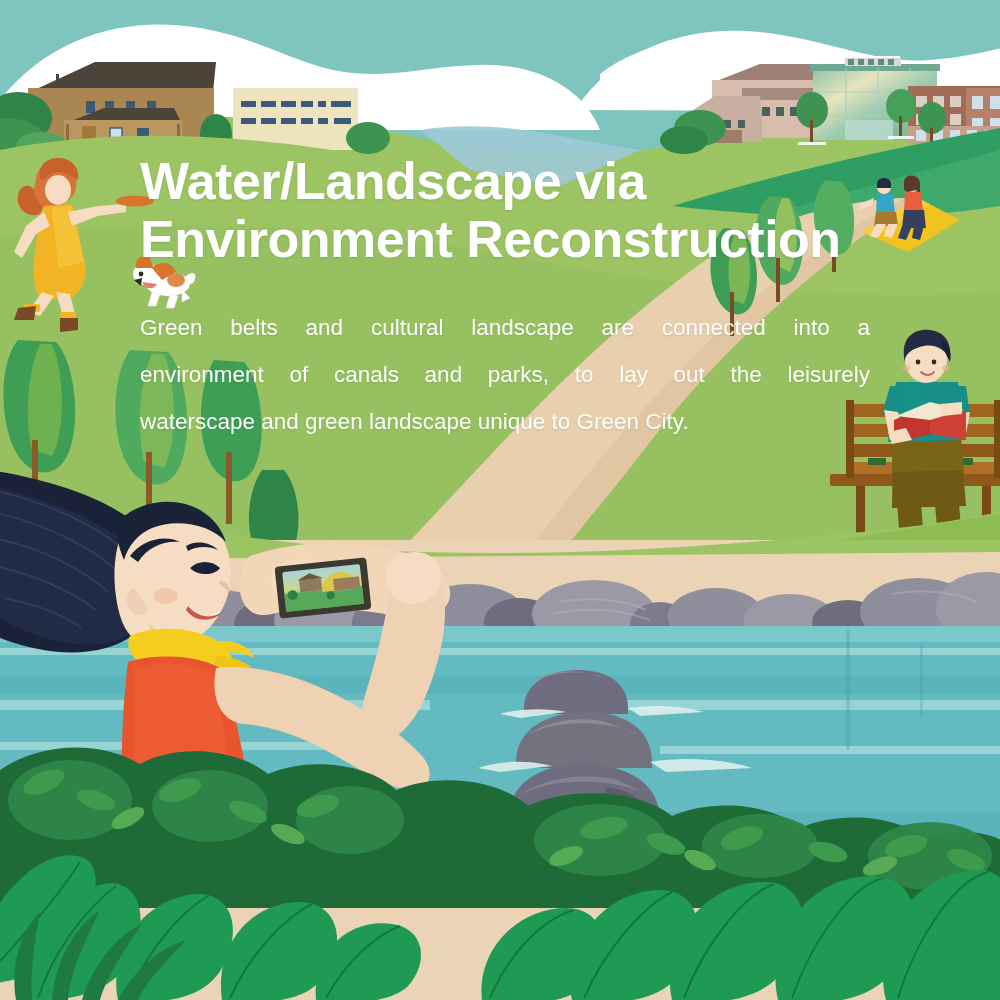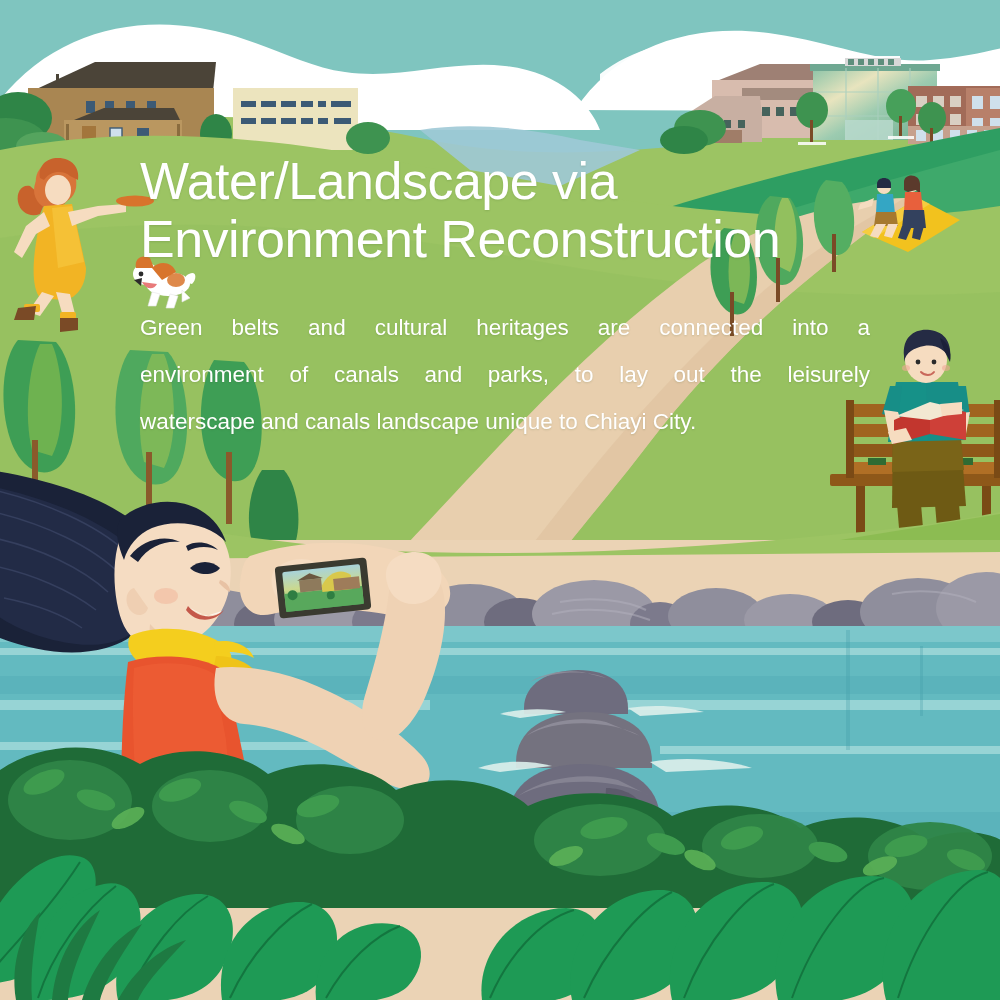--- a/index.html
+++ b/index.html
@@ -10,21 +10,21 @@
   }
   #scene { position:relative; width:1000px; height:1000px; overflow:hidden; }
   svg.full { position:absolute; left:0; top:0; width:1000px; height:1000px; display:block; }
 
   
   #text-block {
     position:absolute; left:140px; top:152px; width:730px; z-index:60;
     pointer-events:none;
   }
   #title {
-    color:#FFFFFF; font-size:52px; line-height:1.12; font-weight:400;
+    color:#FFFFFF; font-size:52px; line-height:1.12; font-weight:700;
     letter-spacing:-0.5px; white-space:pre-line;
     text-shadow:0 1px 2px rgba(60,90,40,.18);
   }
   #body-copy { margin-top:36px; }
   .body-line {
     color:#FFFFFF; font-size:22.5px; line-height:47px; font-weight:400;
     text-align:justify; text-align-last:justify; white-space:nowrap;
     text-shadow:0 1px 2px rgba(60,90,40,.18);
   }
   .body-line.last { text-align-last:left; }
@@ -618,19 +618,19 @@
         </g>
       </g>
 
     </g>
   </svg>
 
   <div id="text-block">
     <div id="title">Water/Landscape via
 Environment Reconstruction</div>
     <div id="body-copy">
-      <div class="body-line">Green belts and cultural heritages are connected into a</div>
+      <div class="body-line">Green belts and cultural landscape are connected into a</div>
       <div class="body-line">environment of canals and parks, to lay out the leisurely</div>
-      <div class="body-line last">waterscape and canals landscape unique to Chiayi City.</div>
+      <div class="body-line last">waterscape and green landscape unique to Green City.</div>
     </div>
   </div>
 
 </div>
 
 </body></html>

